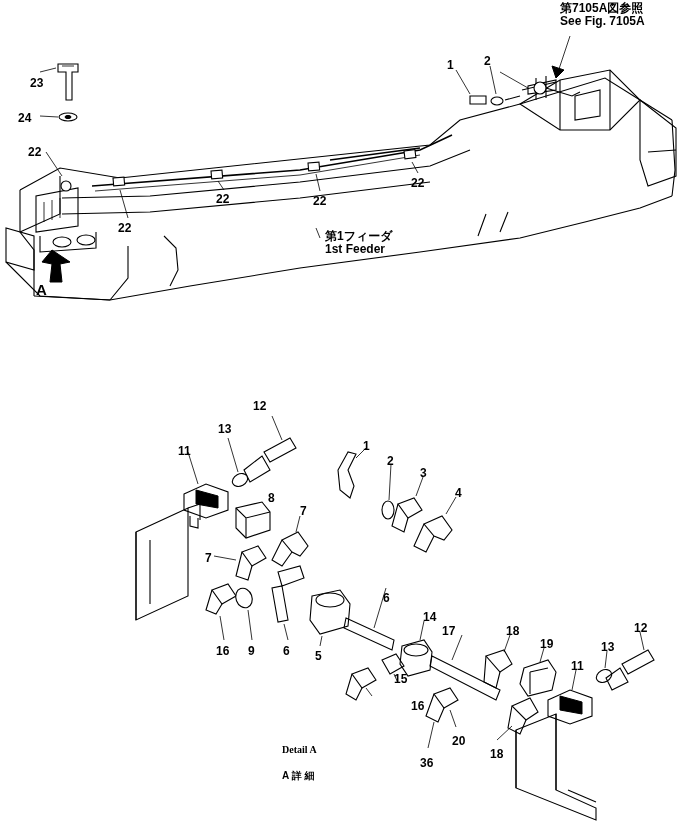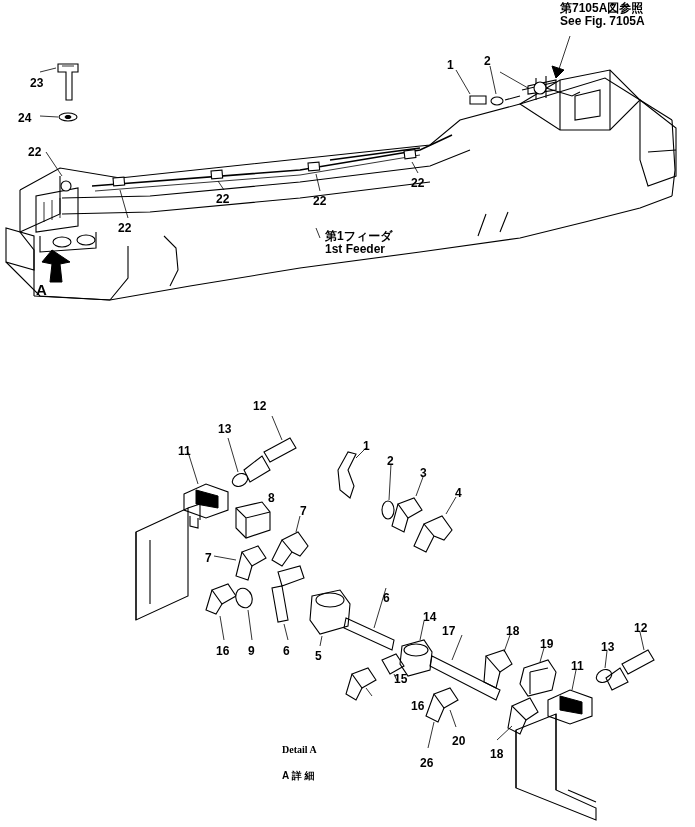--- a/index.html
+++ b/index.html
@@ -240,17 +240,17 @@
       <div class="lbl b" style="left: 383px; top: 592px;">6</div>
       <div class="lbl b" style="left: 423px; top: 611px;">14</div>
       <div class="lbl b" style="left: 442px; top: 625px;">17</div>
       <div class="lbl b" style="left: 506px; top: 625px;">18</div>
       <div class="lbl b" style="left: 540px; top: 638px;">19</div>
       <div class="lbl b" style="left: 571px; top: 660px;">11</div>
       <div class="lbl b" style="left: 601px; top: 641px;">13</div>
       <div class="lbl b" style="left: 634px; top: 622px;">12</div>
       <div class="lbl b" style="left: 366px; top: 700px; margin-left: 45px;">16</div>
       <div class="lbl b" style="left: 394px; top: 673px; text-align: right;">15</div>
-      <div class="lbl b" style="left: 420px; top: 757px;">26</div>
+      <div class="lbl b" style="left: 420px; top: 757px;">36</div>
       <div class="lbl b" style="left: 452px; top: 735px;">20</div>
       <div class="lbl b" style="left: 490px; top: 748px;">18</div>
     </div>
 </div>
 
 </body></html>

